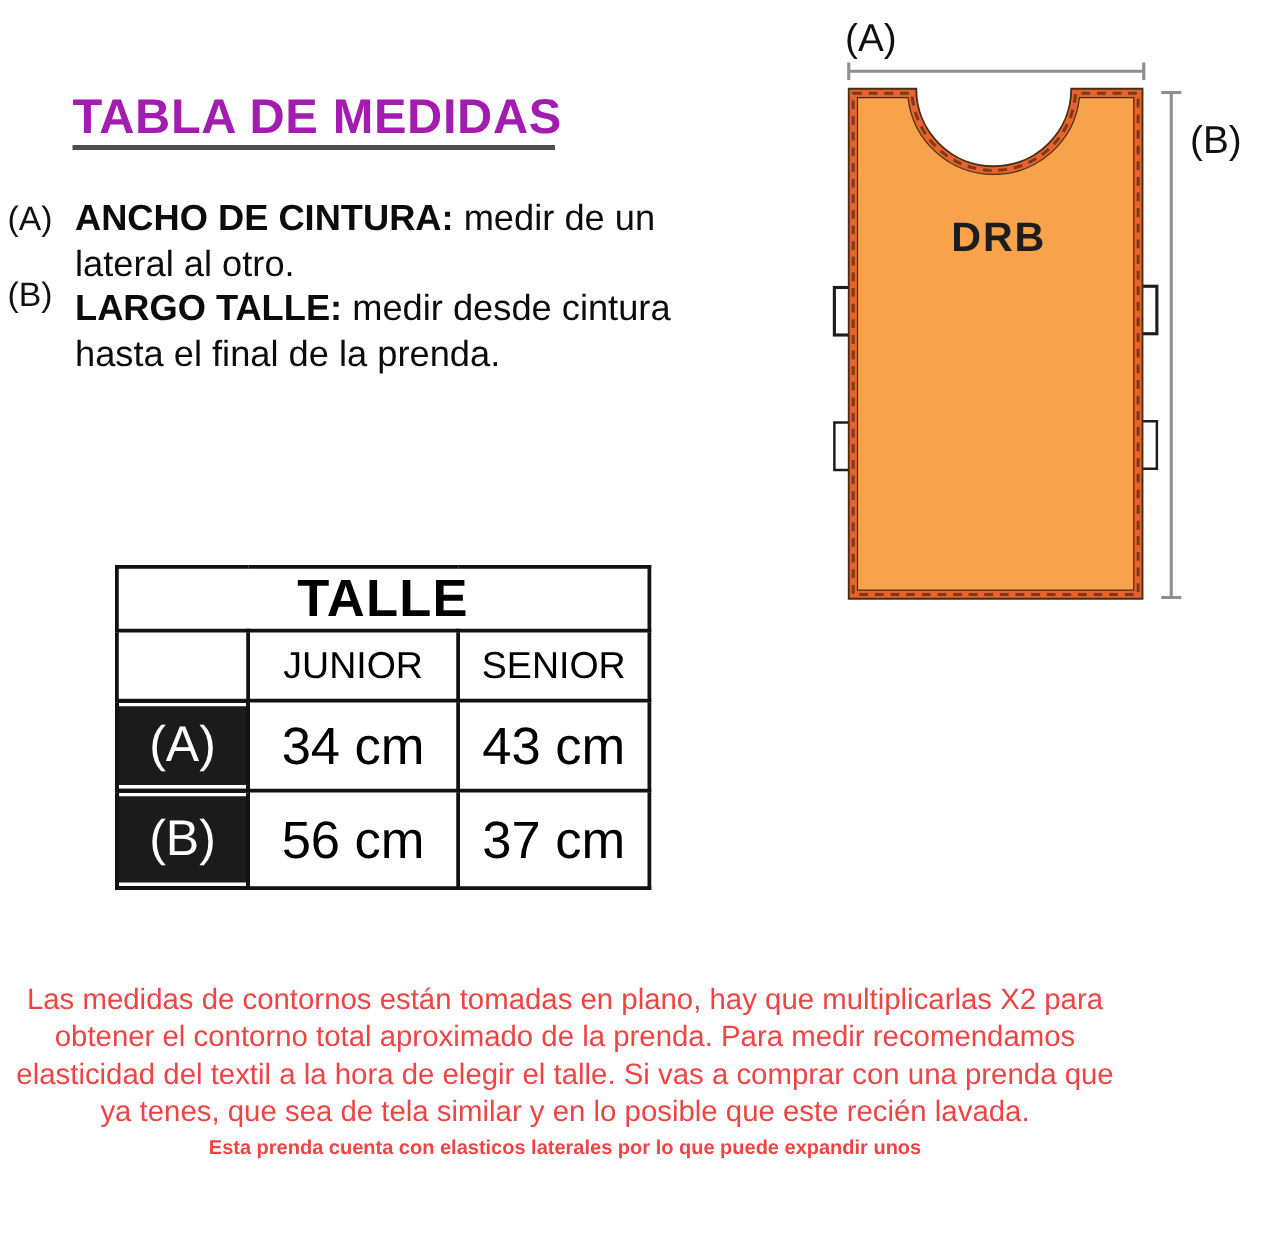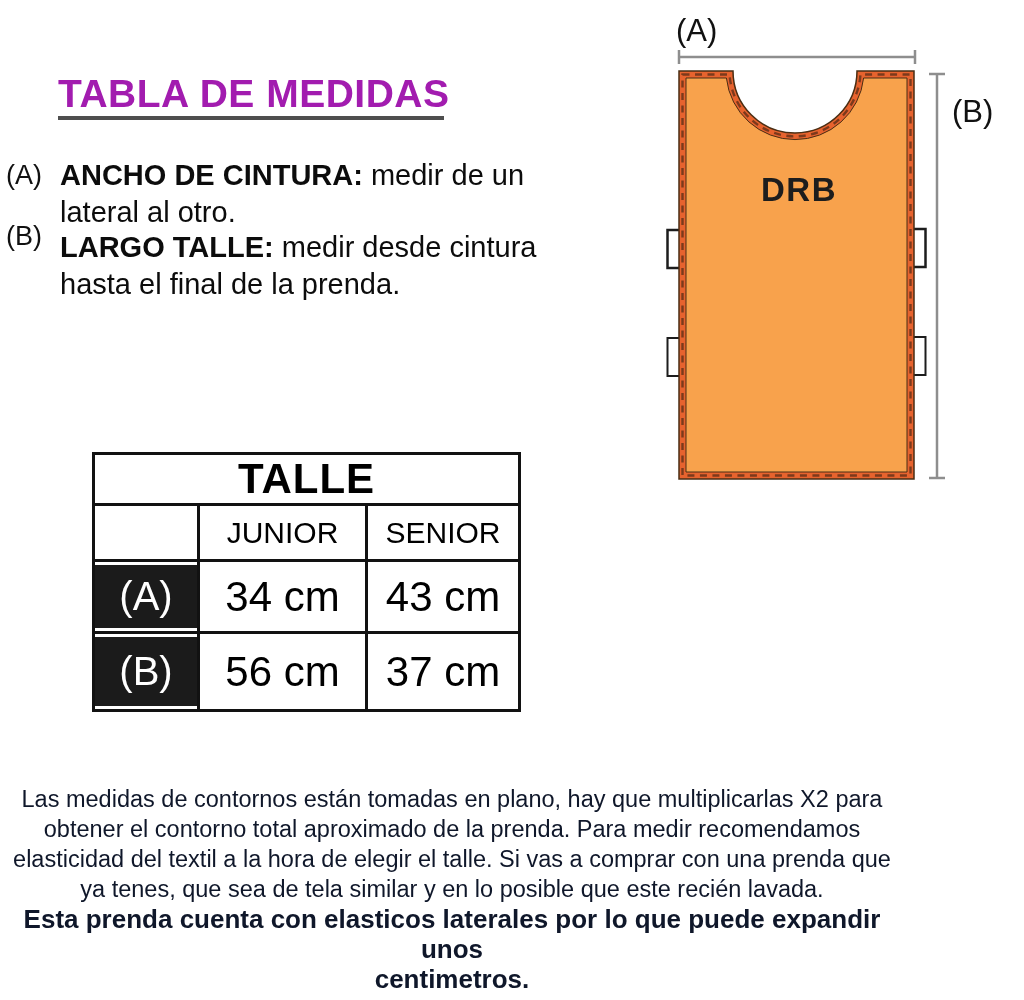--- a/index.html
+++ b/index.html
@@ -53,23 +53,23 @@
     box-shadow:inset 0 3px 0 #fff, inset 0 -3px 0 #fff;
   }
   .size-table .val{font-size:42px;font-weight:400;}
   
   .bib-svg{position:absolute;left:650px;top:0;}
   .measure-label{font-size:31px;fill:#111;font-family:"Liberation Sans",sans-serif;}
   .brand-text{font-size:33px;font-weight:700;letter-spacing:1.5px;font-family:"Liberation Sans",sans-serif;}
   
   .footer{
     position:absolute;left:0;top:784px;width:904px;
-    text-align:center;font-size:23.5px;line-height:30px;color:#0f172a;
+    text-align:center;font-size:23.5px;line-height:30px;color:#ef4444;
   }
-  .footer .bold{font-weight:700;font-size:26px;text-align:center;}
+  .footer .bold{font-weight:700;font-size:16px;text-align:center;}
 </style>
 </head>
 <body>
 
 <div class="canvas">
 
   <div class="page-title">TABLA DE MEDIDAS</div>
   <div class="title-underline"></div>
 
   <div class="defs">
@@ -136,16 +136,15 @@
 
     <text class="brand-text" x="149" y="201" text-anchor="middle" fill="#1D1D1D">DRB</text>
   </svg>
 
   <div class="footer">
     <div>Las medidas de contornos  están tomadas en plano, hay que multiplicarlas X2 para</div>
     <div>obtener el contorno total aproximado de la prenda. Para medir recomendamos</div>
     <div>elasticidad del textil a la hora de elegir el talle. Si vas a comprar con una prenda que</div>
     <div>ya tenes, que sea de tela similar y en lo posible que este recién lavada.</div>
     <div class="bold">Esta prenda cuenta con elasticos laterales por lo que puede expandir unos</div>
-    <div class="bold">centimetros.</div>
   </div>
 
 </div>
 
 </body></html>

